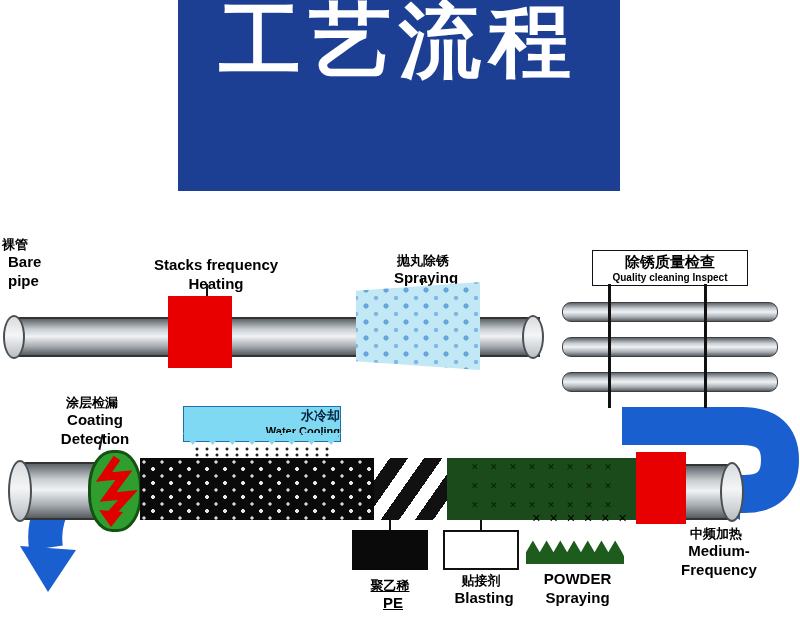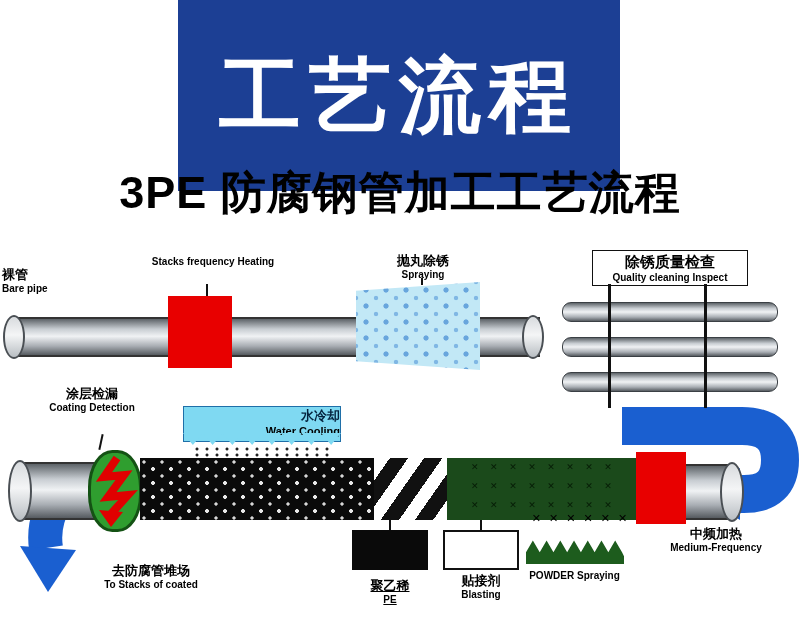--- a/index.html
+++ b/index.html
@@ -2,28 +2,28 @@
 <html><head>
 <meta charset="utf-8">
 <style>
   html,body{margin:0;padding:0;background:#fff;}
   .canvas{
     position:relative;width:800px;height:628px;background:#ffffff;overflow:hidden;
     font-family:"Liberation Sans","DejaVu Sans",sans-serif;color:#000;
   }
   
   .banner{position:absolute;left:178px;top:0;width:442px;height:191px;background:#1c3f94;
-    display:flex;align-items:center;justify-content:center;}
+    display:flex;align-items:flex-start;justify-content:center;}
   .banner-title{color:#fff;font-size:82px;font-weight:900;letter-spacing:8px;line-height:1;}
   .subtitle{position:absolute;left:0;top:163px;width:100%;text-align:center;
     font-size:45px;font-weight:900;letter-spacing:1px;}
   
   .lbl{position:absolute;text-align:center;font-weight:bold;line-height:1.25;}
   .lbl .cn{display:block;font-size:13px;}
-  .lbl .en{display:block;font-size:10px;}
+  .lbl .en{display:block;font-size:15px;margin-left:6px;}
   .vline{position:absolute;width:2px;background:#111;}
   
   .pipe{position:absolute;
     background:linear-gradient(to bottom,#5d6368,#c8cdd2 28%,#f0f2f4 48%,#a9aeb4 75%,#565b60);
     border-top:2px solid #333;border-bottom:2px solid #333;}
   .cap{position:absolute;border-radius:50%;border:2px solid #4a4f54;
     background:linear-gradient(to bottom,#d8dbde,#f4f5f6 45%,#b9bec3);}
   .rack-pipe{position:absolute;left:562px;width:214px;height:18px;border-radius:9px;
     background:linear-gradient(to bottom,#5d6368,#c8cdd2 30%,#f0f2f4 50%,#a9aeb4 78%,#565b60);
     border:1px solid #3a3f44;}
@@ -70,34 +70,33 @@
   .arrows{position:absolute;left:0;top:0;}
 </style>
 </head>
 <body>
 
 <div class="canvas">
 
   <div class="banner">
     <div class="banner-title">工艺流程</div>
   </div>
-  <div class="subtitle">3PE 防腐钢管加工工艺流程</div>
 
   <svg class="arrows" width="800" height="628" viewBox="0 0 800 628">
     <g>
       <path d="M 622 426 L 742 426 Q 780 426 780 460 Q 780 494 744 494 L 740 494" fill="none" stroke="#1a5fd0" stroke-width="38"></path>
       <polygon points="740,468 740,520 698,494" fill="#1a5fd0"></polygon>
     </g>
     <g>
       <path d="M 58 496 Q 42 522 46 548" fill="none" stroke="#1a5fd0" stroke-width="34"></path>
       <polygon points="20,546 76,550 48,592" fill="#1a5fd0"></polygon>
     </g>
   </svg>
 
-  <div class="lbl" style="left:2px;top:267px;width:72px;text-align:left;">
+  <div class="lbl" style="left:2px;top:237px;width:72px;text-align:left;">
     <span class="cn">裸管</span>
     <span class="en">Bare pipe</span>
   </div>
 
   <div class="lbl" style="left:138px;top:256px;width:150px;">
     <span class="en">Stacks frequency Heating</span>
   </div>
   <div class="vline" style="left:206px;top:284px;height:13px;"></div>
 
   <div class="lbl" style="left:378px;top:253px;width:90px;">
@@ -116,21 +115,21 @@
   <div class="inspect-box">
     <span class="cn">除锈质量检查</span>
     <span class="en">Quality cleaning Inspect</span>
   </div>
   <div class="rack-pipe" style="top:302px;"></div>
   <div class="rack-pipe" style="top:337px;"></div>
   <div class="rack-pipe" style="top:372px;"></div>
   <div class="post" style="left:608px;"></div>
   <div class="post" style="left:704px;"></div>
 
-  <div class="lbl" style="left:38px;top:386px;width:108px;">
+  <div class="lbl" style="left:38px;top:395px;width:108px;">
     <span class="cn">涂层检漏</span>
     <span class="en">Coating Detection</span>
   </div>
   <div class="vline" style="left:100px;top:434px;height:16px;transform:rotate(12deg);"></div>
 
   <div class="cooling">
     <span class="cn">水冷却</span>
     <span class="en">Water Cooling</span>
   </div>
   <div class="cooling-teeth"></div>
@@ -176,18 +175,14 @@
     <span class="cn">贴接剂</span>
     <span class="en">Blasting</span>
   </div>
 
   <div class="x-row">✕ ✕ ✕ ✕ ✕ ✕</div>
   <div class="powder-pile"></div>
   <div class="lbl" style="left:512px;top:570px;width:125px;">
     <span class="en">POWDER Spraying</span>
   </div>
 
-  <div class="lbl" style="left:86px;top:563px;width:130px;">
-    <span class="cn">去防腐管堆场</span>
-    <span class="en">To Stacks of coated</span>
-  </div>
 
 </div>
 
 </body></html>

